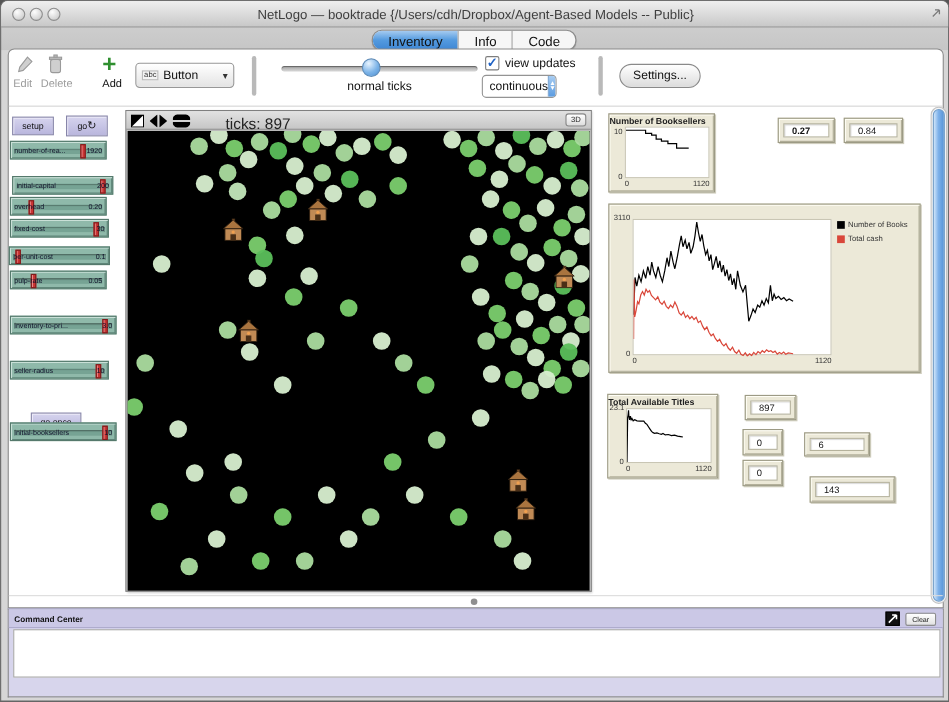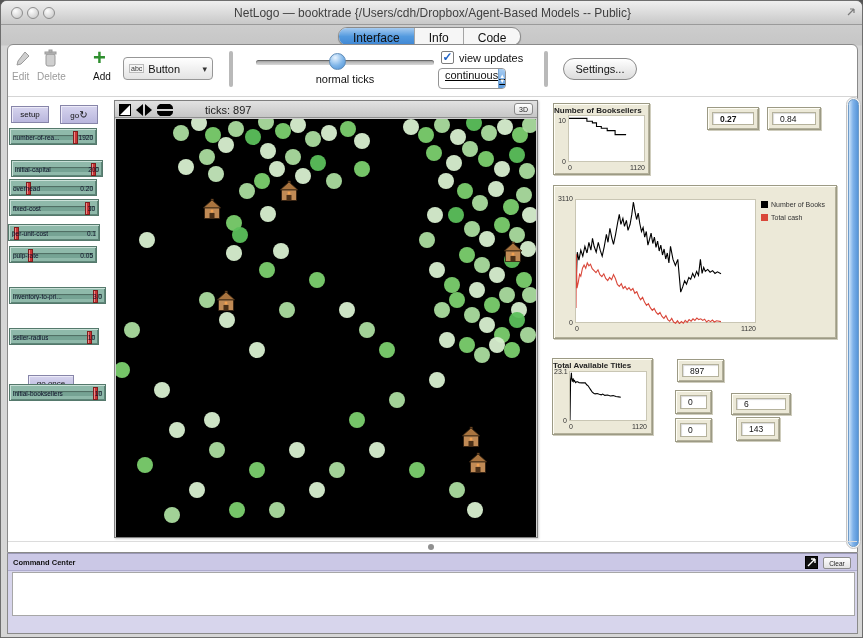--- a/index.html
+++ b/index.html
@@ -39,21 +39,21 @@
   #speed-track{position:absolute;left:255px;top:59px;width:178px;height:5px;border-radius:3px;
     background:linear-gradient(#9f9f9f,#d9d9d9);box-shadow:inset 0 1px 1px rgba(0,0,0,.4);}
   #speed-thumb{position:absolute;left:328px;top:52px;width:17px;height:17px;border-radius:50%;
     background:radial-gradient(circle at 35% 25%,#e8f4ff,#7db4e8 55%,#4c8ed2);border:1px solid #5f8cb8;}
   #speed-label{position:absolute;left:255px;top:72px;width:178px;text-align:center;font-size:11px;color:#111;}
   #view-updates{position:absolute;left:440px;top:50px;display:flex;align-items:center;}
   #vu-box{width:13px;height:13px;border:1px solid #7d7d7d;border-radius:2px;background:#fff;
     color:#1f62c5;font-size:12px;line-height:11px;text-align:center;font-weight:bold;}
   #vu-label{font-size:11px;color:#111;margin-left:5px;}
   #update-mode{position:absolute;left:437px;top:67px;width:68px;height:21px;border:1px solid #949494;
-    border-radius:4px;background:#fff;display:flex;align-items:flex-start;overflow:hidden;text-decoration:underline;}
+    border-radius:4px;background:#fff;display:flex;align-items:center;overflow:hidden;}
   #update-mode .um-label{flex:1;font-size:11px;padding-left:6px;color:#111;}
   #update-mode .um-stepper{width:17px;height:100%;background:linear-gradient(#a8cdf2,#5a9be0);
     border-left:1px solid #7aa6d4;display:flex;flex-direction:column;align-items:center;justify-content:center;
     font-size:6px;color:#fff;line-height:5px;}
   #settings-btn{position:absolute;left:562px;top:57px;width:74px;height:22px;border:1px solid #8a8a8a;
     border-radius:11px;background:linear-gradient(#ffffff,#dcdcdc);font-size:11px;color:#111;
     text-align:center;line-height:20px;}
   
   .nl-button{position:absolute;background:linear-gradient(#d6d4ee,#b9b6dd);border:1px solid #8785a9;
     font-size:8px;color:#111;text-align:center;box-shadow:inset 1px 1px 0 #eceaf8;}
@@ -64,21 +64,21 @@
   .nl-slider .s-thumb{position:absolute;top:2px;width:5px;height:13px;background:#c93434;
     border:1px solid #7e1d1d;box-shadow:inset 1px 0 0 #e98b8b;}
   .nl-slider .s-label{position:absolute;left:3px;top:5px;font-size:6.5px;color:#10102a;white-space:nowrap;
     max-width:70%;overflow:hidden;}
   .nl-slider .s-value{position:absolute;right:3px;top:5px;font-size:6.5px;color:#10102a;}
   
   #view{position:absolute;left:113px;top:99px;width:424px;height:438px;border:1px solid #7f7f7f;
     background:#cfcfcf;box-shadow:1px 1px 2px rgba(0,0,0,.2);}
   #view-header{position:absolute;left:0;top:0;width:100%;height:17px;background:linear-gradient(#e2e2e2,#c6c6c6);
     border-bottom:1px solid #8f8f8f;}
-  #ticks{position:absolute;left:90px;top:3px;font-size:11px;color:#222;}
+  #ticks{position:absolute;left:90px;top:3px;font-size:14px;color:#222;}
   #threed-btn{position:absolute;right:4px;top:2px;width:19px;height:12px;border:1px solid #8a8a8a;
     border-radius:3px;background:linear-gradient(#fff,#ddd);font-size:7px;text-align:center;line-height:11px;color:#222;}
   #view-canvas{position:absolute;left:1px;top:18px;width:420px;height:418px;background:#000;overflow:hidden;}
   .dot{position:absolute;border-radius:50%;opacity:.95;}
   .house{position:absolute;width:22px;height:22px;}
   
   .nl-plot,.nl-monitor{position:absolute;background:#ece9d8;border:1px solid #9c9a85;
     box-shadow:inset 1px 1px 0 #fffef5,inset -1px -1px 0 #b3b09a,1px 1px 0 #cfcdbd;}
   .plot-title{position:absolute;top:2px;left:0;width:100%;font-size:8px;
     font-weight:bold;color:#222;white-space:nowrap;}
@@ -123,21 +123,21 @@
     <div class="tl-circle" style="left:10px"></div>
     <div class="tl-circle" style="left:26px"></div>
     <div class="tl-circle" style="left:42px"></div>
     <div id="win-title">NetLogo — booktrade {/Users/cdh/Dropbox/Agent-Based Models -- Public}</div>
     <svg id="resize-glyph" width="10" height="10" viewBox="0 0 10 10">
       <path d="M2 8 L8 2 M8 2 L8 6 M8 2 L4 2" stroke="#7a7a7a" stroke-width="1.2" fill="none"></path>
     </svg>
   </div>
 
   <div id="tabbar">
-    <div class="tab active">Interface</div>
+    <div class="tab active">Inventory</div>
     <div class="tab">Info</div>
     <div class="tab">Code</div>
   </div>
 
   <div id="content"></div>
   <div id="toolbar-sep"></div>
 
   <svg class="tb-icon" style="left:14px;top:49px" width="16" height="18" viewBox="0 0 16 18">
     <path d="M10 2 L14 6 L6 14 L2 15 L3 11 Z" fill="#cfcfcf" stroke="#9a9a9a"></path>
   </svg>
@@ -479,21 +479,21 @@
       <div class="nl-monitor" style="left: 730px; top: 392px; width: 60px; height: 22px;">
         <div class="m-inner">
     <span class="m-value">6</span>
         </div>
       </div>
       <div class="nl-monitor" style="left: 674px; top: 417px; width: 37px; height: 24px;">
         <div class="m-inner">
     <span class="m-value">0</span>
         </div>
       </div>
-      <div class="nl-monitor" style="left: 735px; top: 416px; width: 44px; height: 24px;">
+      <div class="nl-monitor" style="left: 735px; top: 432px; width: 78px; height: 24px;">
         <div class="m-inner">
     <span class="m-value">143</span>
         </div>
       </div>
     </div>
 
   <div id="scrollbar">
     <div id="scroll-thumb"></div>
   </div>
 

